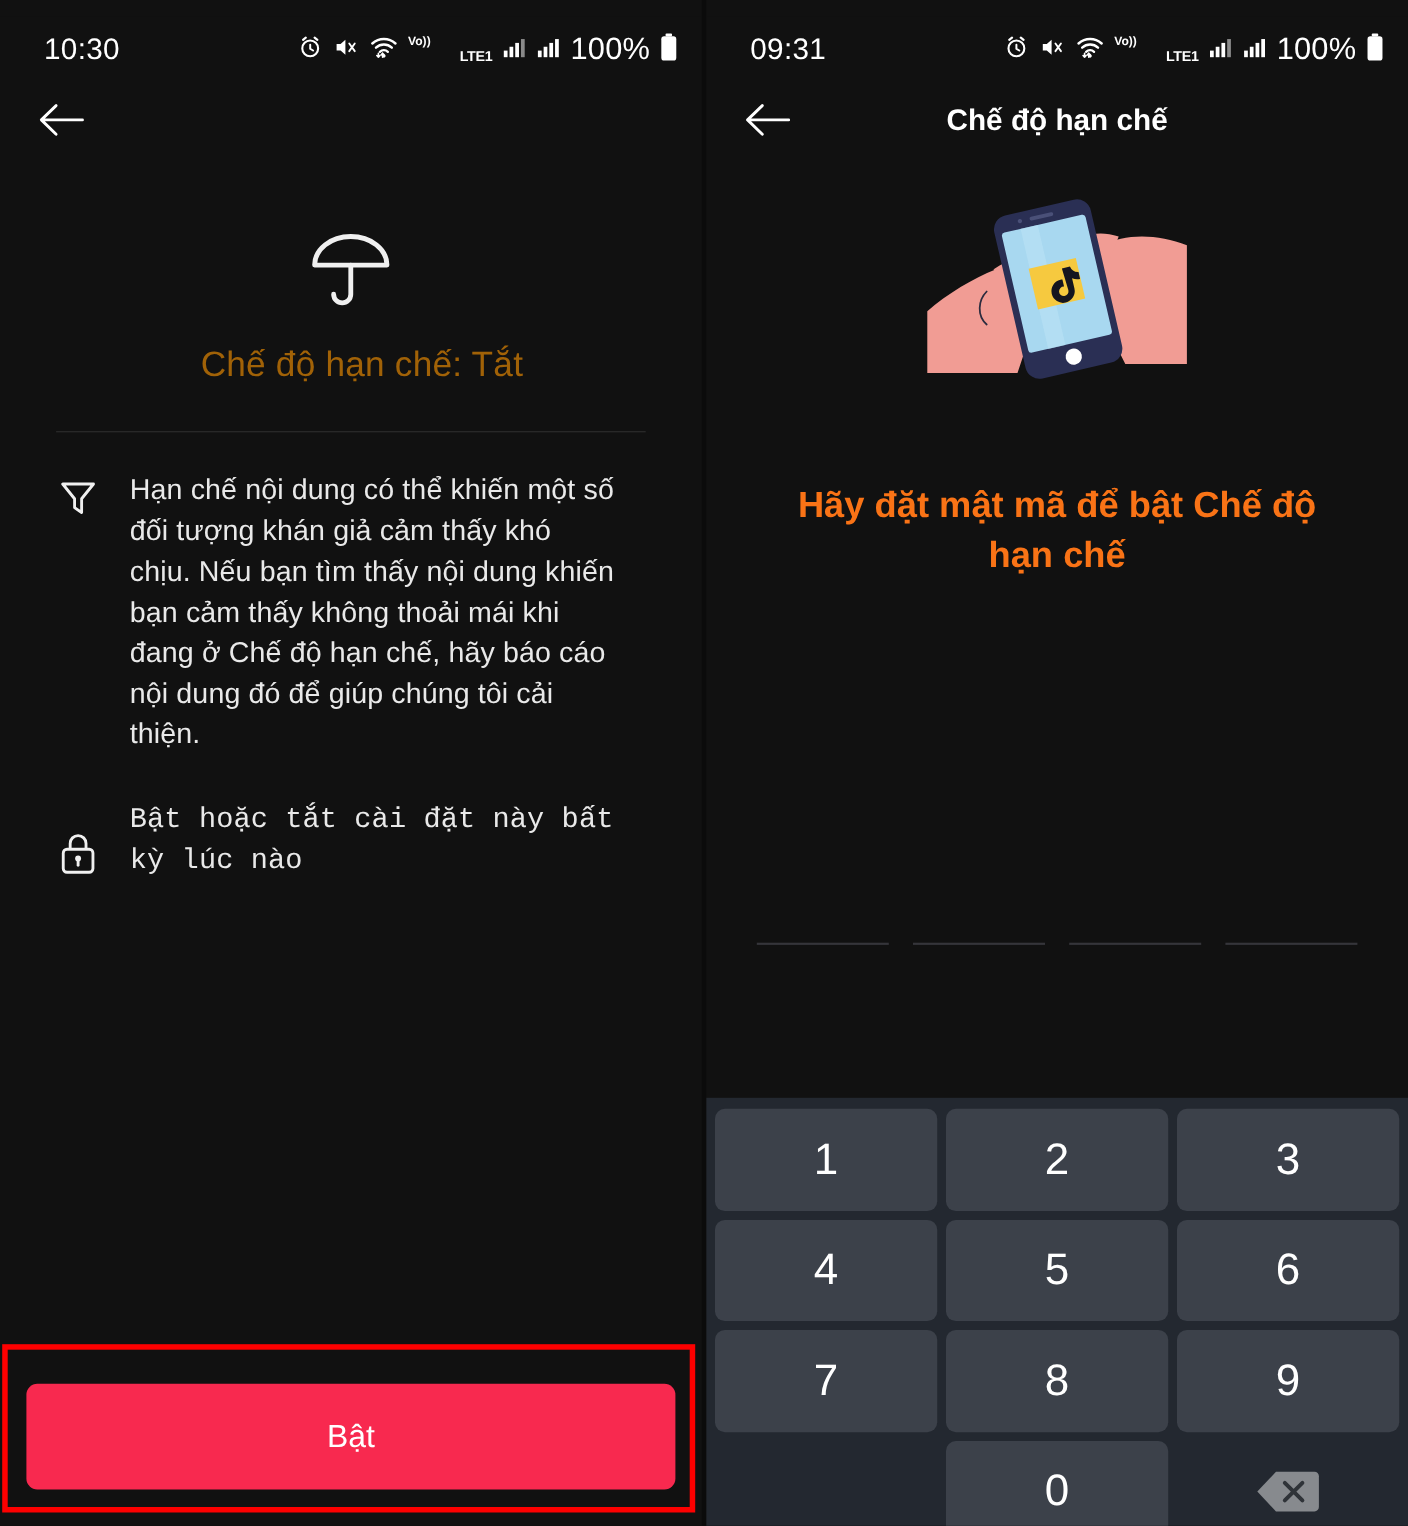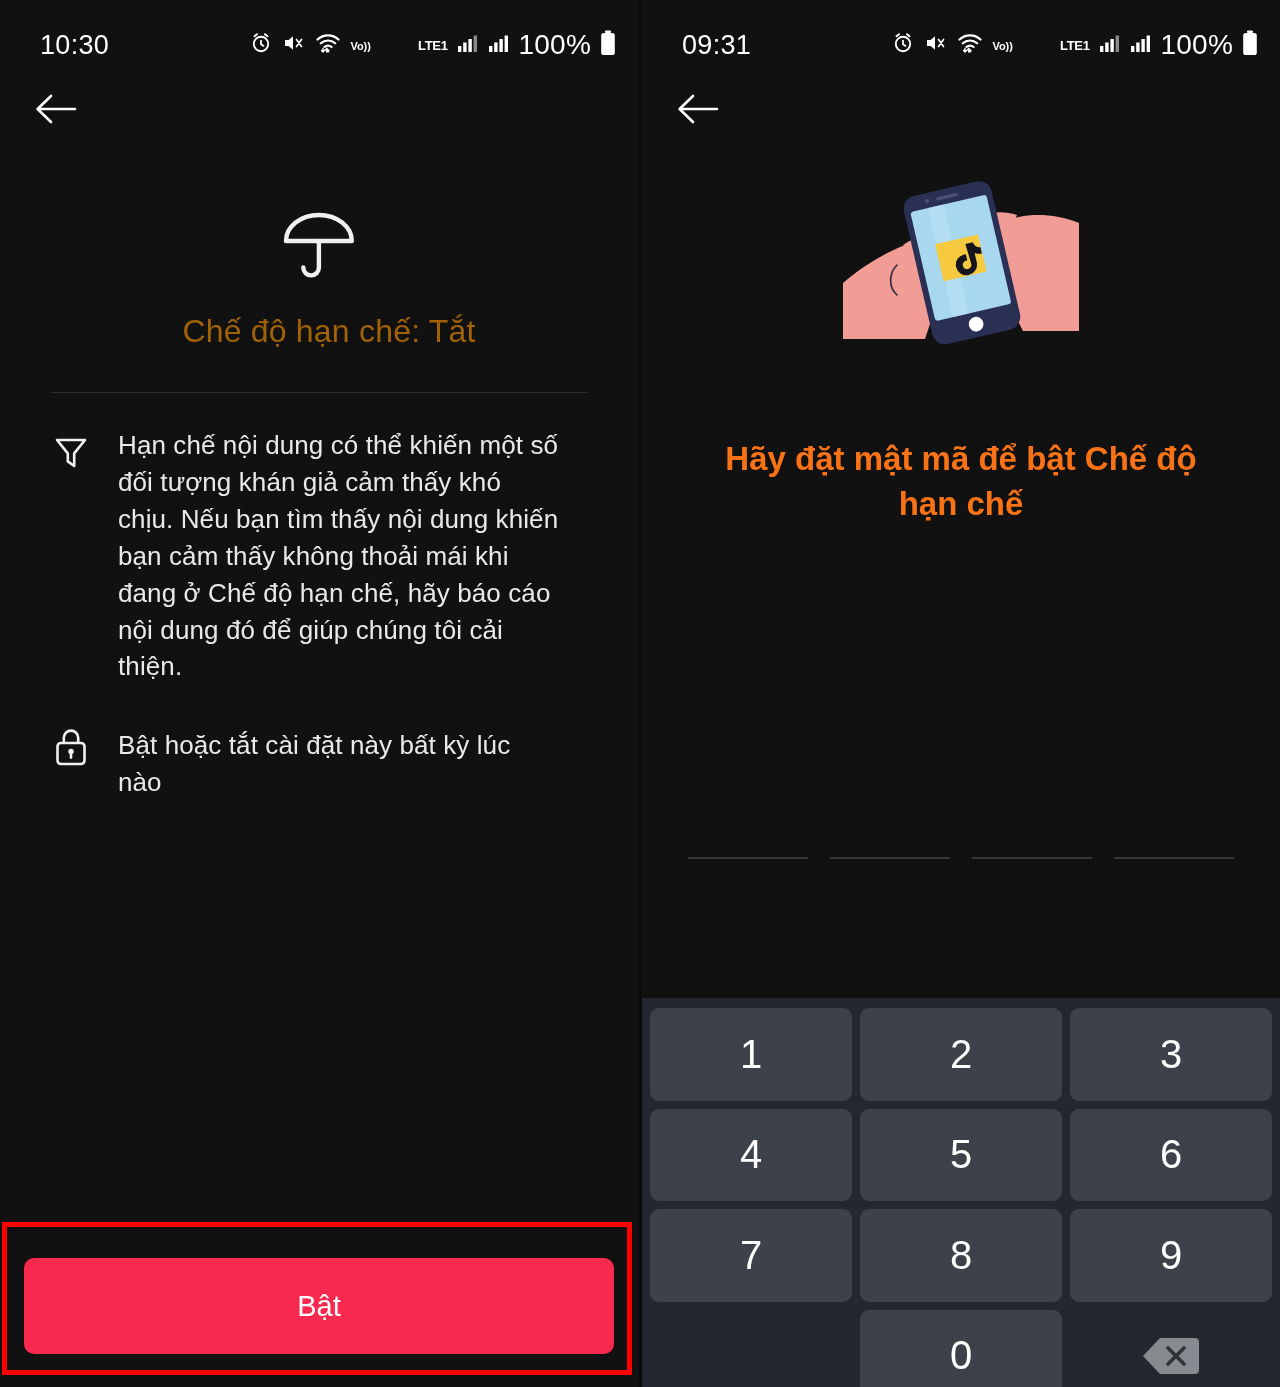--- a/index.html
+++ b/index.html
@@ -18,21 +18,21 @@
 
   
   .statusbar {
     height:60px; display:flex; align-items:center;
     padding:0 22px 0 40px; color:#ffffff;
   }
   .sb-time { font-size:27px; letter-spacing:.3px; }
   .sb-right { margin-left:auto; display:flex; align-items:center; gap:9px; }
   .sb-ico { display:block; }
   .sb-batt-text { font-size:28px; font-weight:400; letter-spacing:.2px; }
-  .sb-lte { display:flex; align-items:flex-end; line-height:1; }
+  .sb-lte { display:flex; flex-direction:column; align-items:flex-start; line-height:1; }
   .sb-lte .volte { font-size:11px; font-weight:700; }
   .sb-lte .lte   { font-size:13px; font-weight:700; letter-spacing:-.3px;padding-left:47px; }
 
   
   .navbar { height:68px; position:relative; display:flex; align-items:center; padding:0 28px; }
   .nav-back { width:56px; height:56px; display:flex; align-items:center; justify-content:center; cursor:pointer; }
   .nav-title {
     position:absolute; left:0; right:0; text-align:center;
     font-size:27px; font-weight:700; color:#ffffff; pointer-events:none;
   }
@@ -44,21 +44,21 @@
     font-size:32px; color:#a16207; font-weight:400; letter-spacing:.2px;padding-left:20px;
   }
   .hr { width:536px; height:1px; background:#2e2e2e; margin:42px auto 0; }
 
   .info-row { display:flex; gap:28px; padding:0 52px; margin-top:34px; }
   .info-ico { flex:0 0 38px; padding-top:6px; }
   .info-text {
     font-size:26px; line-height:1.42; color:#e9e9e9; letter-spacing:.1px;
     max-width:442px;
   }
-  .row-lock { margin-top:42px; align-items:flex-start; }
+  .row-lock { margin-top:42px; align-items:flex-end;font-family:Liberation Mono, monospace; }
   .row-lock .info-ico { padding-top:0; }
 
   
   .cta-zone {
     position:absolute; left:0; bottom:0; width:638px;
     padding:44px 24px 48px;
   }
   .cta-highlight {
     position:absolute; left:2px; right:6px; top:8px; bottom:27px;
     border:5px solid #fe0000; pointer-events:none;
@@ -267,20 +267,21 @@
         </span>
       </span>
     </div>
 
     <div class="navbar">
       <div class="nav-back">
         <svg width="44" height="36" viewBox="0 0 44 36">
             <path d="M41 18H4M17 5 3.6 18 17 31" fill="none" stroke="#fff" stroke-width="2.6" stroke-linecap="round" stroke-linejoin="round"></path>
           </svg>
       </div>
+      <div class="nav-title">Chế độ hạn chế</div>
     </div>
 
     <div class="illus-wrap">
       <svg width="240" height="180" viewBox="0 0 240 180">
 
         <path d="M2 168 L2 112 C20 96 44 82 64 74 C78 68 92 66 104 70 L118 78 L96 132 L84 168 Z" fill="#f19c94"></path>
         <path d="M62 74 C80 62 98 58 110 64 C120 69 120 80 112 86 C104 92 92 90 86 84" fill="#f19c94"></path>
         <path d="M56 94 C48 102 47 116 56 124" fill="none" stroke="#2b2b3e" stroke-width="1.6" stroke-linecap="round"></path>
 
         <path d="M238 160 L238 52 C218 44 196 42 178 46 C164 49 152 56 146 64 L160 116 L182 160 Z" fill="#f19c94"></path>

